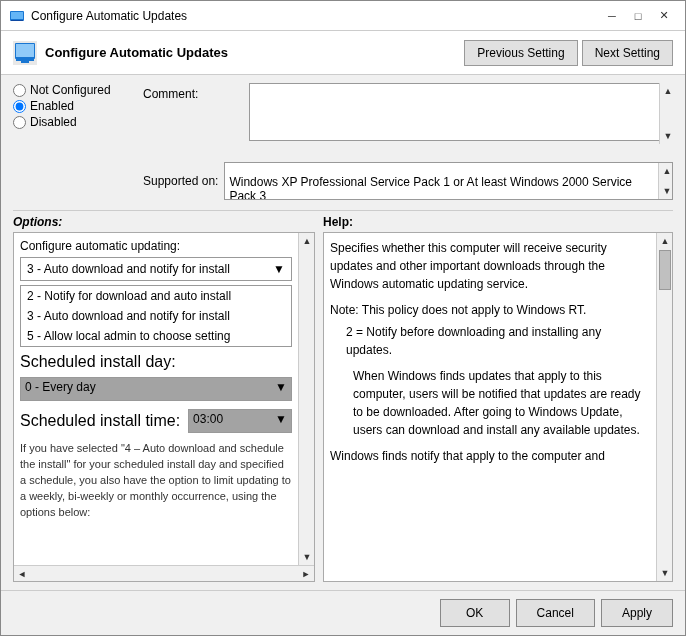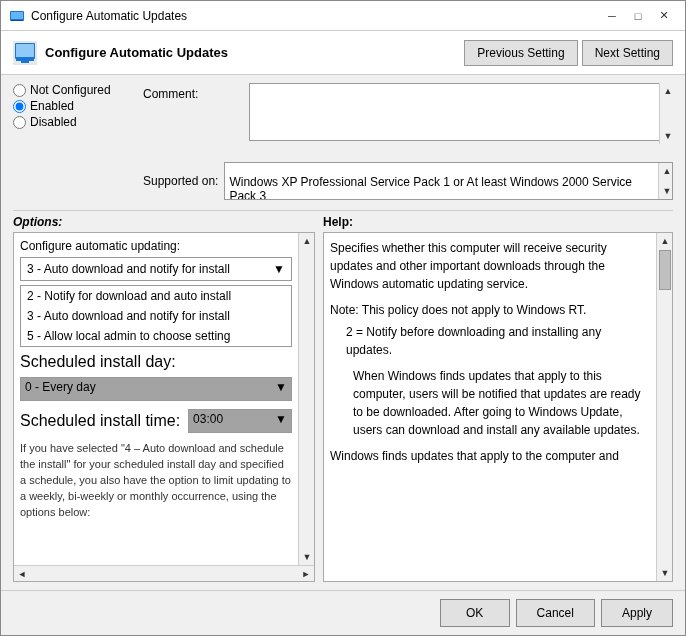--- a/index.html
+++ b/index.html
@@ -447,21 +447,21 @@
         </div>
       </div>
 
       <div class="right-panel-outer">
         <div class="panel-body">
           <div class="panel-inner-scroll">
             <p style="font-size:12px;line-height:1.5;margin-bottom:8px;">Specifies whether this computer will receive security updates and other important downloads through the Windows automatic updating service.</p>
             <p style="font-size:12px;line-height:1.5;margin-bottom:4px;">Note: This policy does not apply to Windows RT.</p>
             <p style="font-size:12px;line-height:1.5;margin-bottom:8px;margin-left:16px;">2 = Notify before downloading and installing any updates.</p>
             <p style="font-size:12px;line-height:1.5;margin-bottom:8px;margin-left:23px;">When Windows finds updates that apply to this computer, users will be notified that updates are ready to be downloaded. After going to Windows Update, users can download and install any available updates.</p>
-            <p style="font-size:12px;line-height:1.5;margin-bottom:8px;">Windows finds updates that apply to the computer and</p>
+            <p style="font-size:12px;line-height:1.5;margin-bottom:8px;">Windows finds notify that apply to the computer and</p>
           </div>
 
           <div class="panel-side-scroll">
             <div class="scroll-btn">▲</div>
             <div class="scroll-fill">
               <div style="width:12px;height:40px;background:#c0c0c0;border:1px solid #999;margin:1px auto;"></div>
             </div>
             <div class="scroll-btn">▼</div>
           </div>
         </div>

